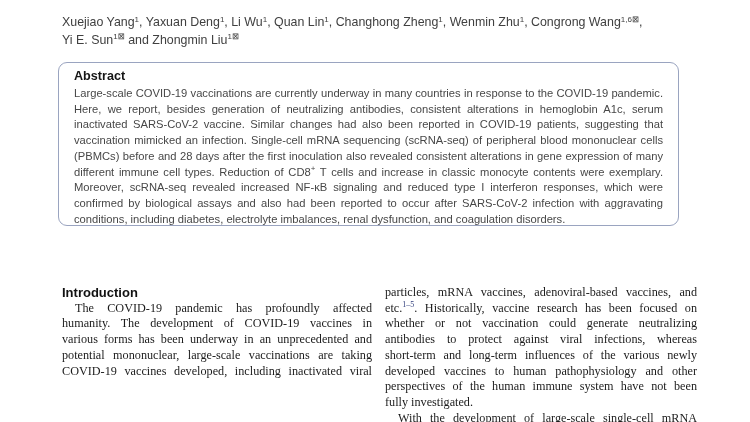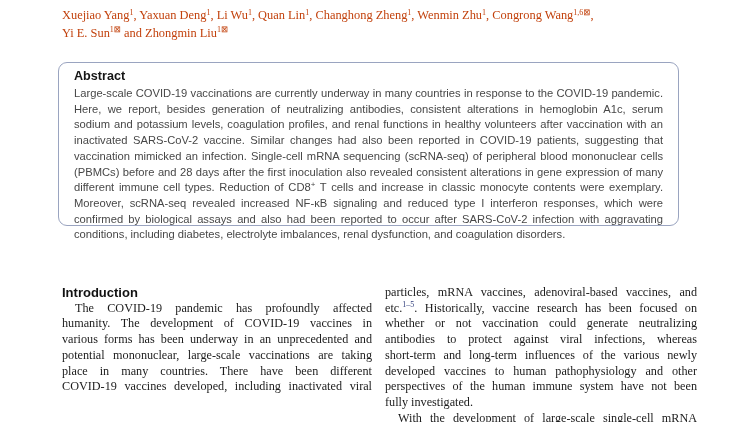--- a/index.html
+++ b/index.html
@@ -11,22 +11,22 @@
   .page{position:absolute;inset:0;background:#ffffff;}
 
   sup{
     font-size:8px;line-height:0;vertical-align:baseline;
     position:relative;top:-4.5px;letter-spacing:0;
   }
   sup.env{font-size:8.5px;top:-4.5px;}
   sup.cite{color:var(--citation,#33417e);}
 
   .authors{
-    position:absolute;left:62px;top:7px;width:625px;
-    font-size:12.4px;line-height:17.5px;color:#c2410c;font-family:Liberation Serif, serif;
+    position:absolute;left:62px;top:14px;width:625px;
+    font-size:12.4px;line-height:17.5px;color:#404040;
   }
   .authors .tline{text-align:left;}
 
   .abstract-box{
     position:absolute;left:58px;top:62px;width:621px;height:164px;
     box-sizing:border-box;
     border:1.5px solid var(--abstract_border,#9aa4c0);
     border-radius:9px;
     padding:5px 15px 0 15px;
     background:#ffffff;
@@ -66,39 +66,37 @@
   <div class="authors">
       <div class="tline end">Xuejiao Yang<sup>1</sup>, Yaxuan Deng<sup>1</sup>, Li Wu<sup>1</sup>, Quan Lin<sup>1</sup>, Changhong Zheng<sup>1</sup>, Wenmin Zhu<sup>1</sup>, Congrong Wang<sup>1,6</sup><sup class="env">⊠</sup>,</div>
       <div class="tline end">Yi E. Sun<sup>1</sup><sup class="env">⊠</sup> and Zhongmin Liu<sup>1</sup><sup class="env">⊠</sup></div>
     </div>
 
   <div class="abstract-box">
     <div class="abs-heading">Abstract</div>
     <div class="abs-body">
         <div class="tline">Large-scale COVID-19 vaccinations are currently underway in many countries in response to the COVID-19 pandemic.</div>
         <div class="tline">Here, we report, besides generation of neutralizing antibodies, consistent alterations in hemoglobin A1c, serum</div>
-        <div class="tline">sodium and potassium levels, coagulation profiles, and renal functions in healthy volunteers after vaccination with an</div>
         <div class="tline">inactivated SARS-CoV-2 vaccine. Similar changes had also been reported in COVID-19 patients, suggesting that</div>
         <div class="tline">vaccination mimicked an infection. Single-cell mRNA sequencing (scRNA-seq) of peripheral blood mononuclear cells</div>
         <div class="tline">(PBMCs) before and 28 days after the first inoculation also revealed consistent alterations in gene expression of many</div>
         <div class="tline">different immune cell types. Reduction of CD8<sup>+</sup> T cells and increase in classic monocyte contents were exemplary.</div>
         <div class="tline">Moreover, scRNA-seq revealed increased NF-κB signaling and reduced type I interferon responses, which were</div>
         <div class="tline">confirmed by biological assays and also had been reported to occur after SARS-CoV-2 infection with aggravating</div>
         <div class="tline end">conditions, including diabetes, electrolyte imbalances, renal dysfunction, and coagulation disorders.</div>
       </div>
   </div>
 
   <div class="col col-left">
     <div class="sec-heading">Introduction</div>
     <div>
         <div class="tline ind">The COVID-19 pandemic has profoundly affected</div>
         <div class="tline">humanity. The development of COVID-19 vaccines in</div>
         <div class="tline">various forms has been underway in an unprecedented and</div>
         <div class="tline">potential mononuclear, large-scale vaccinations are taking</div>
-        <div class="tline">place in many countries. There have been different</div>
         <div class="tline">COVID-19 vaccines developed, including inactivated viral</div>
       </div>
   </div>
 
   <div class="col col-right">
       <div class="tline">particles, mRNA vaccines, adenoviral-based vaccines, and</div>
       <div class="tline">etc.<sup class="cite">1–5</sup>. Historically, vaccine research has been focused on</div>
       <div class="tline">whether or not vaccination could generate neutralizing</div>
       <div class="tline">antibodies to protect against viral infections, whereas</div>
       <div class="tline">short-term and long-term influences of the various newly</div>

